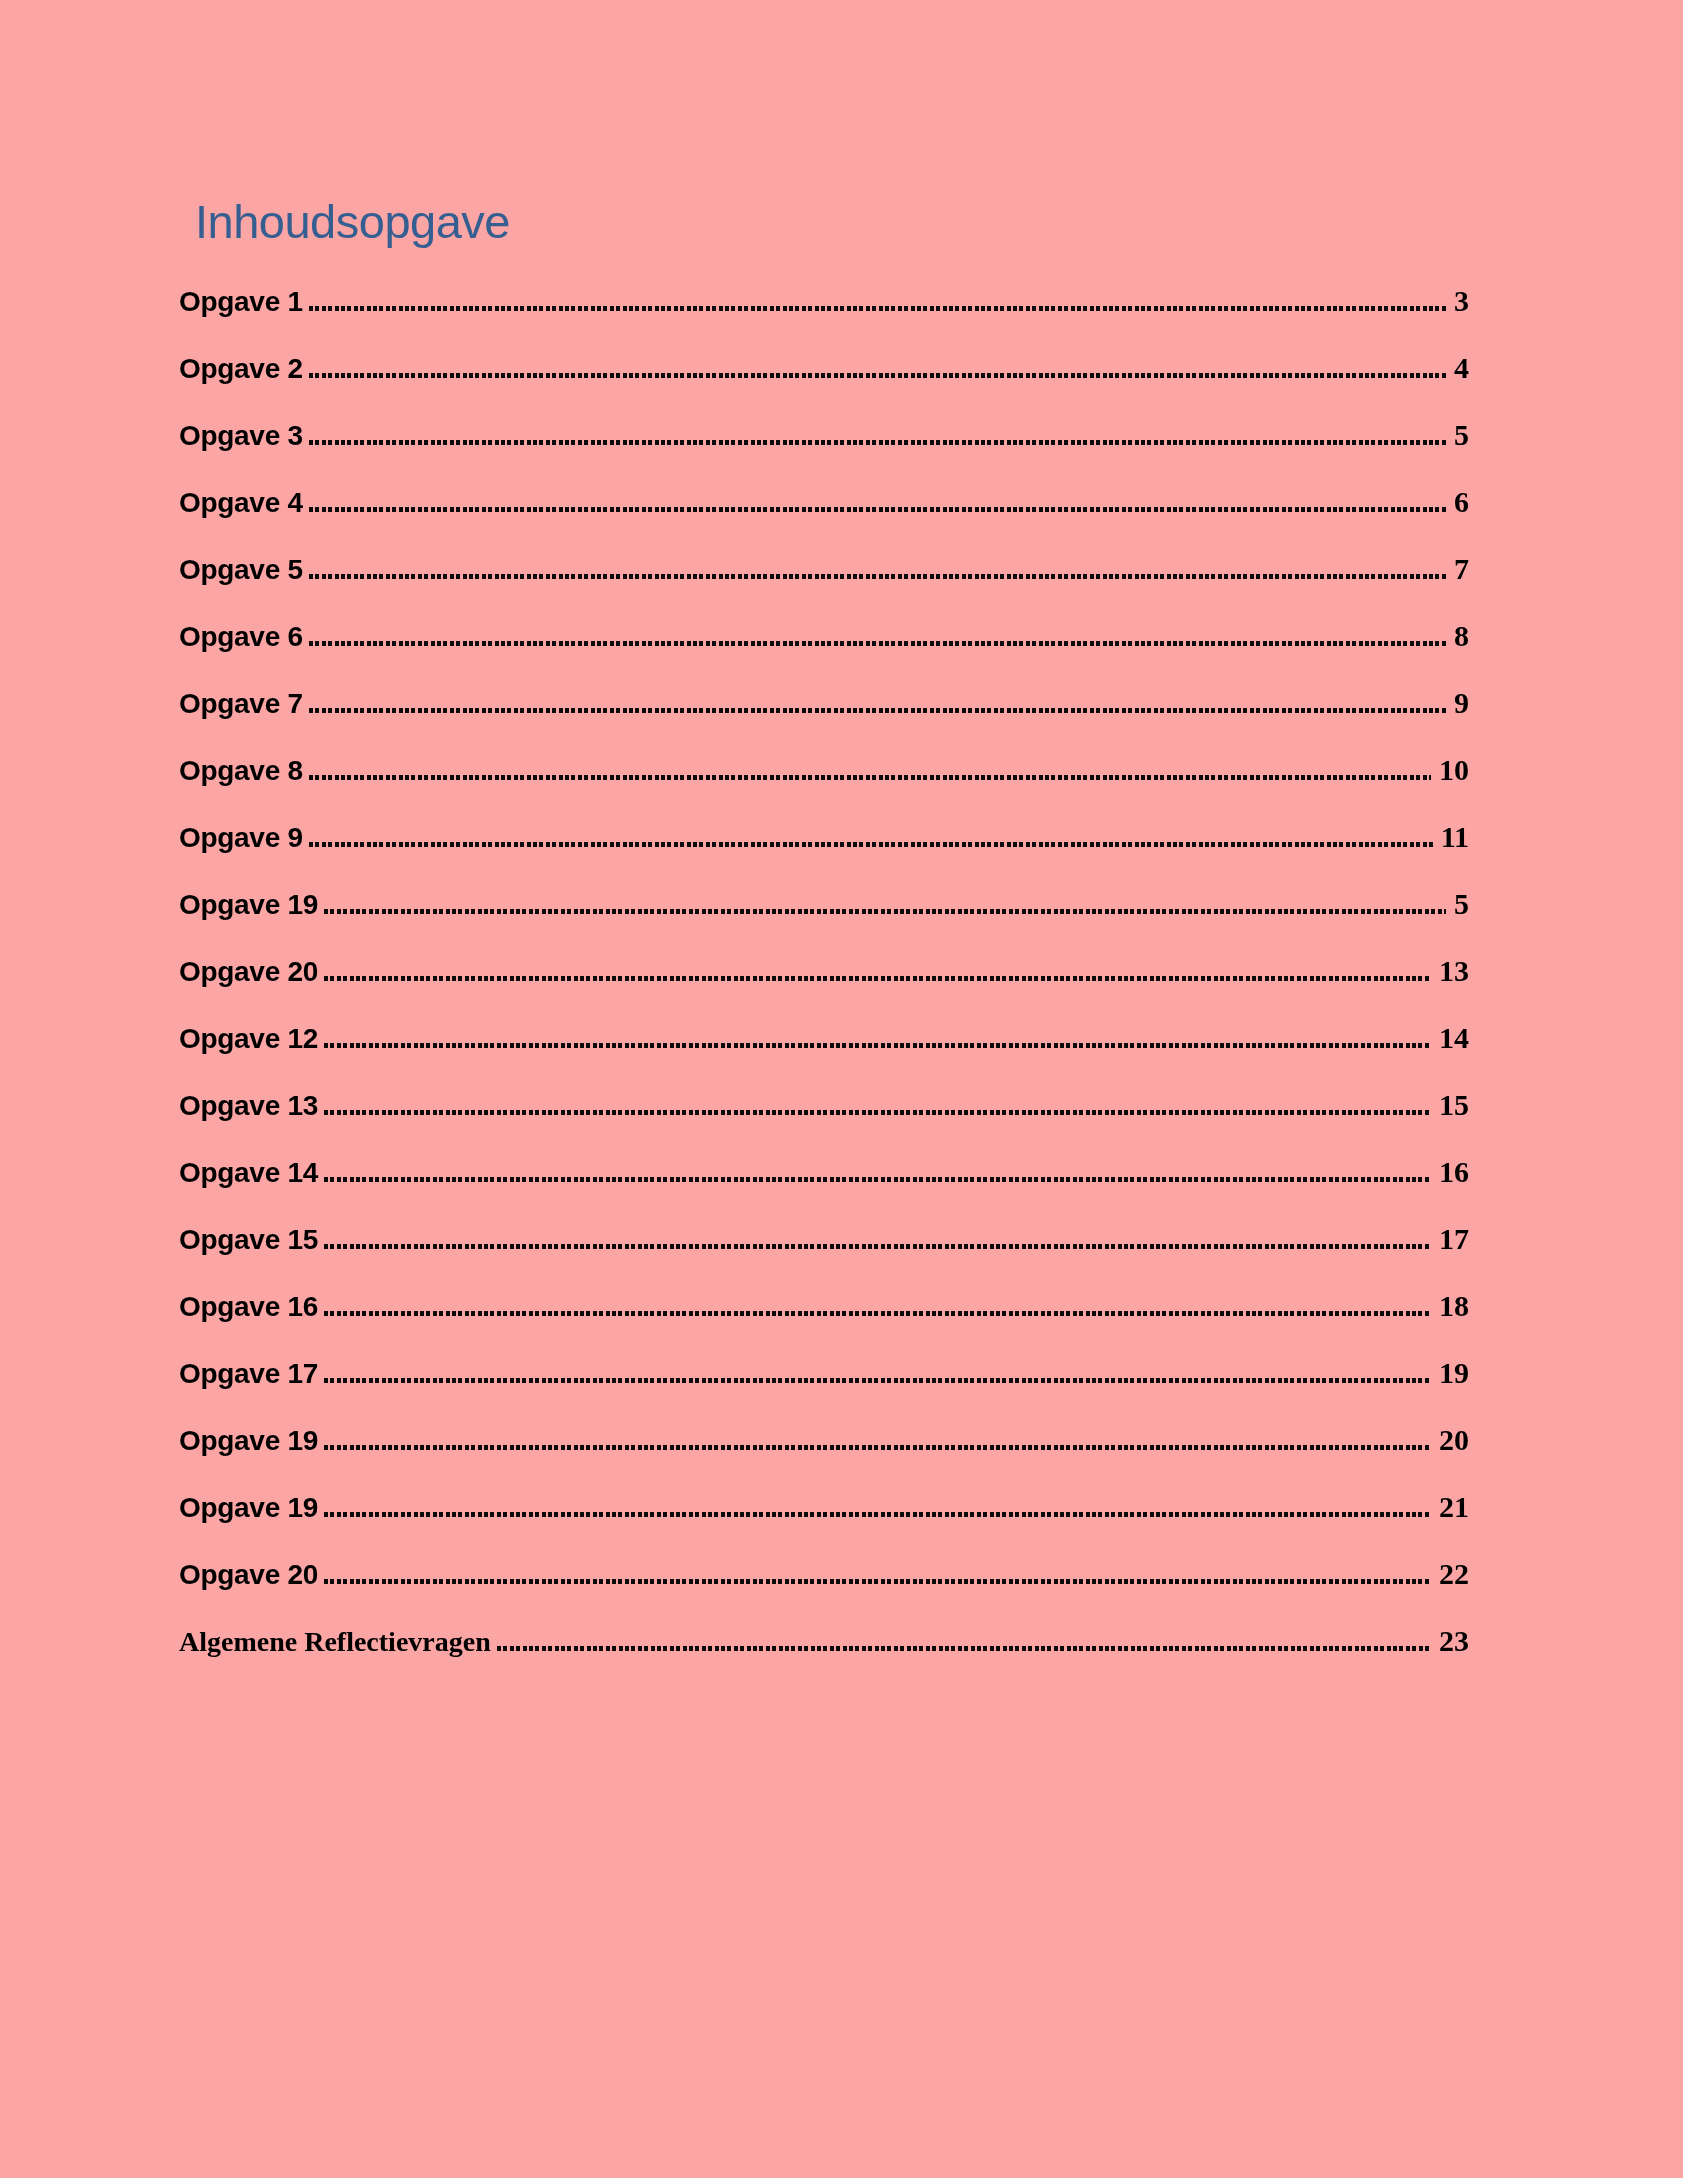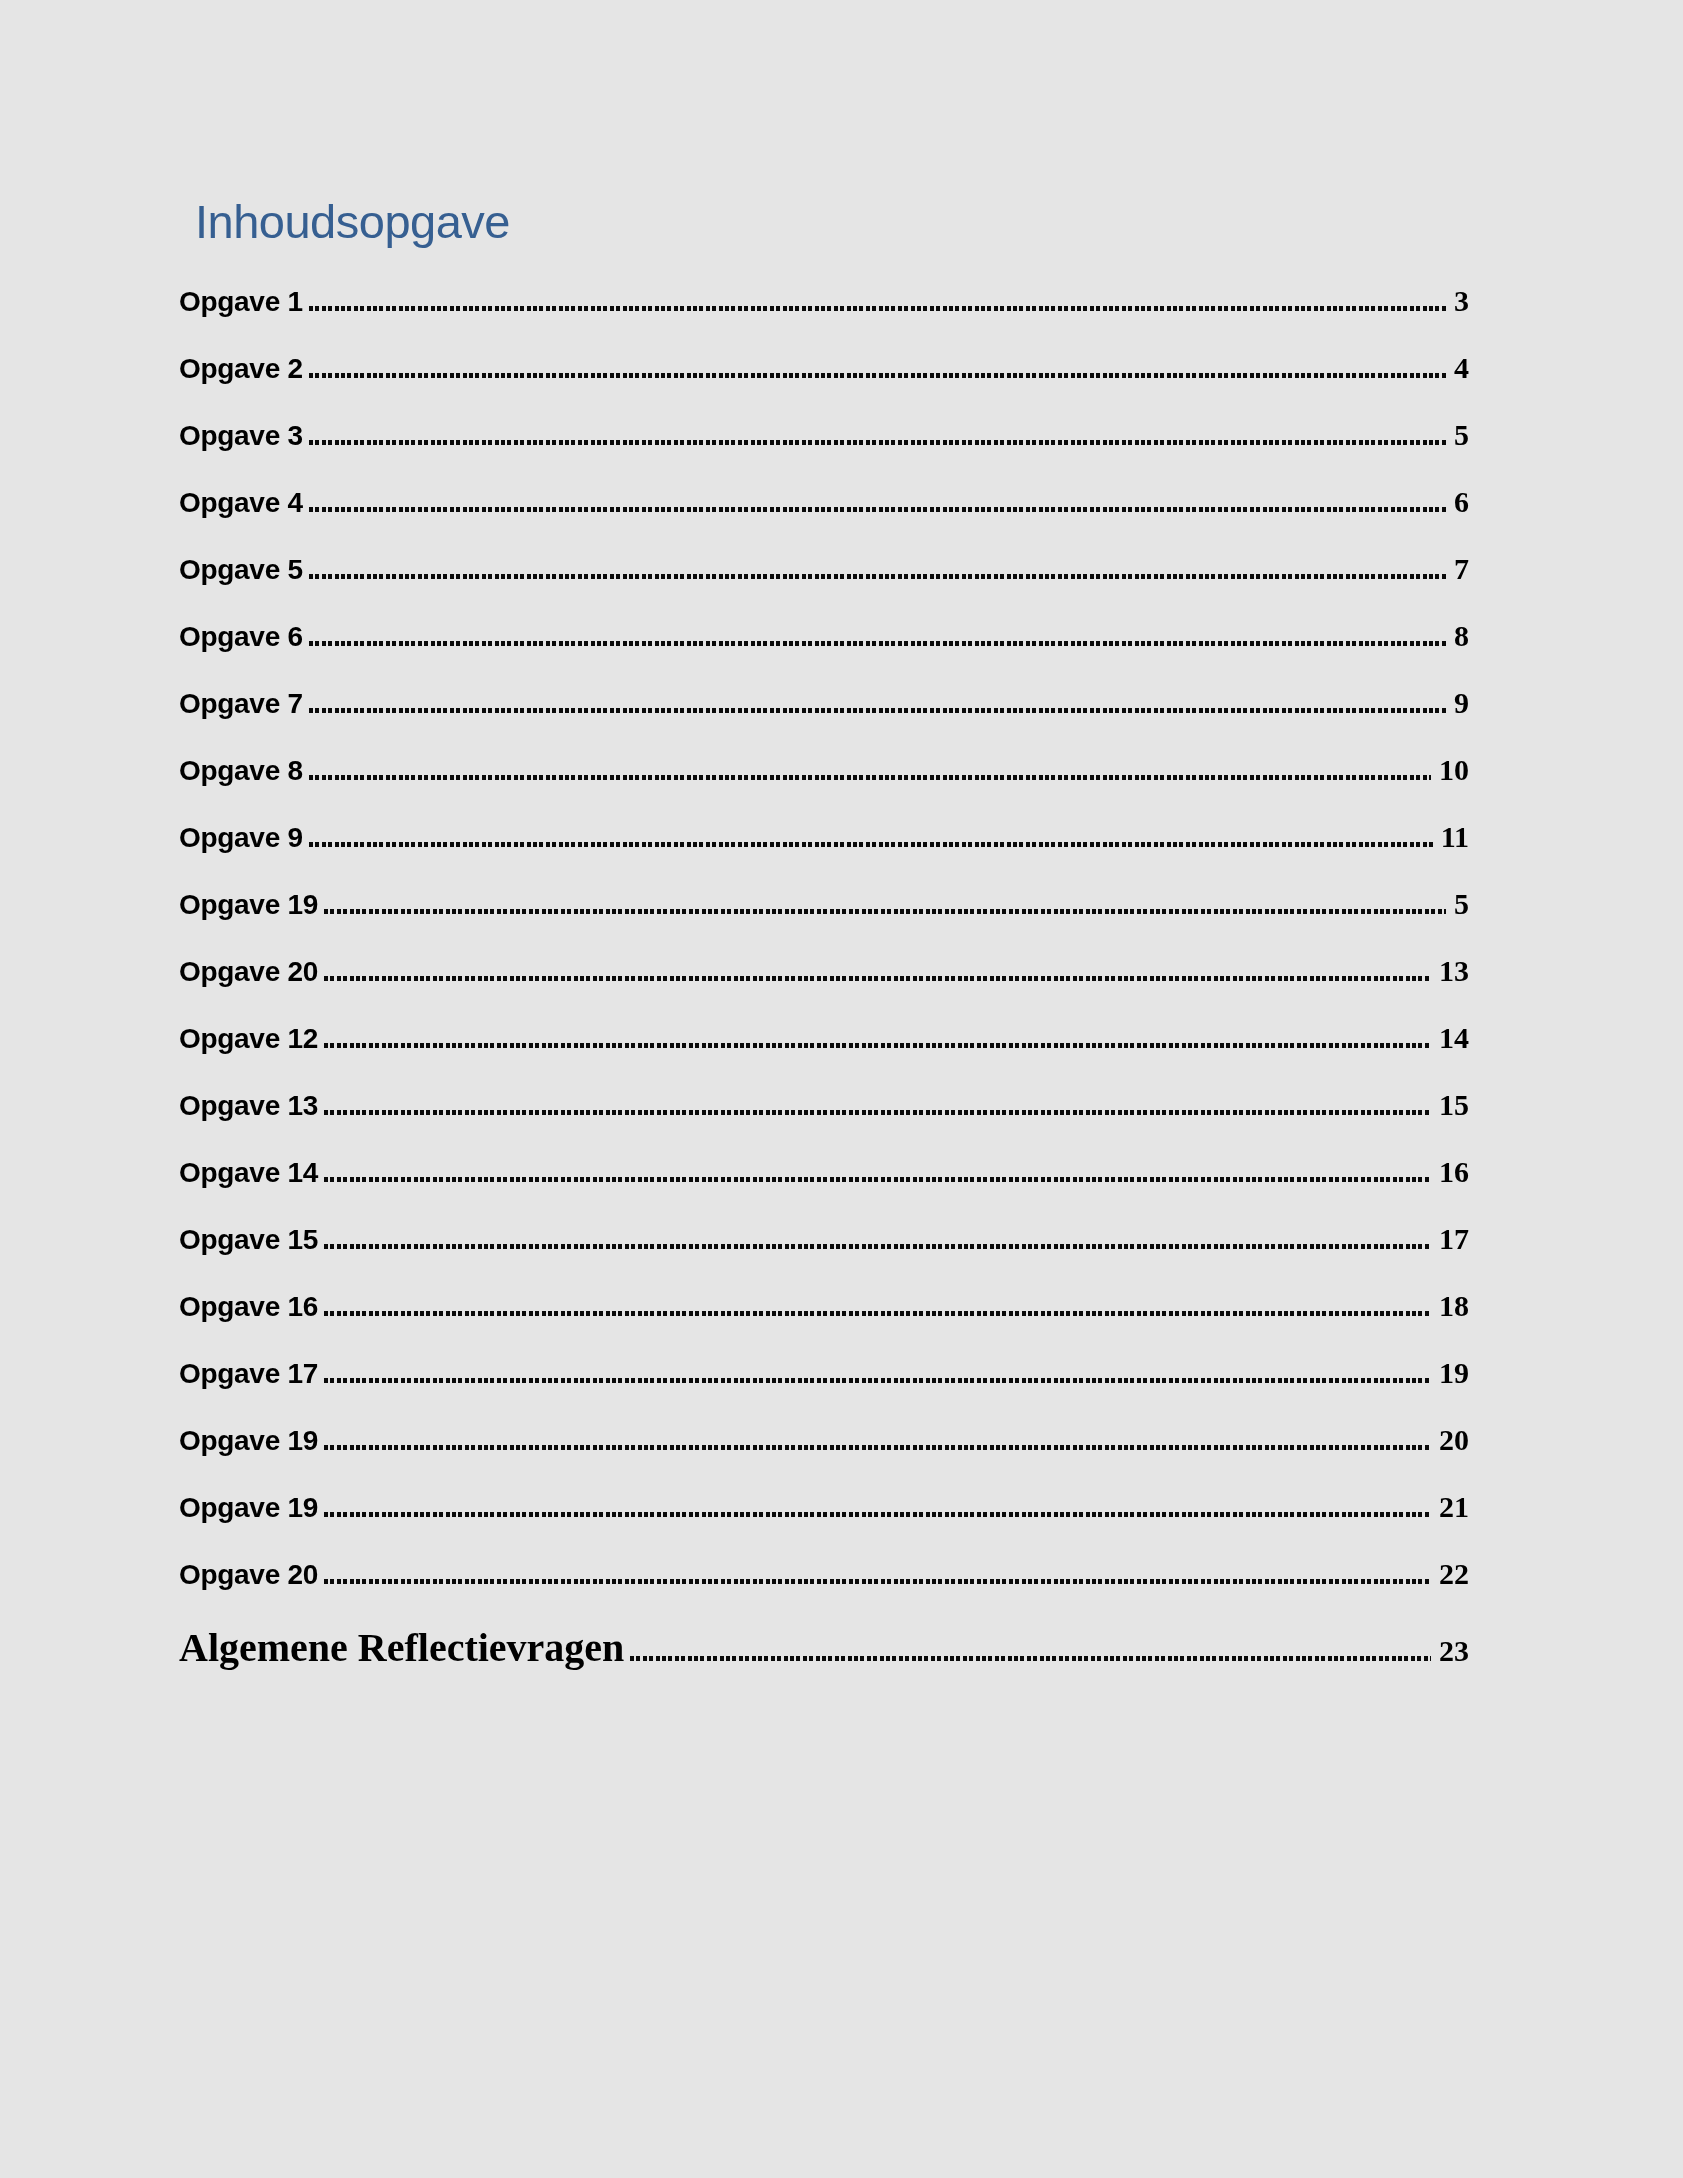--- a/index.html
+++ b/index.html
@@ -41,21 +41,21 @@
   }
   .toc-label {
     font-family: "Liberation Sans", sans-serif;
     font-weight: 700;
     font-size: 28px;
     letter-spacing: -0.3px;
     color: #000000;
   }
   .toc-row.serif .toc-label {
     font-family: "Liberation Serif", serif;
-    font-size: 40px;
+    font-size: 28px;
     letter-spacing: 0;
   }
   .leader {
     flex: 1 1 auto;
     height: 5px;
     margin: 0 8px 0 6px;
     background-image: repeating-linear-gradient(
       to right,
       #0a0a0a 0px, #0a0a0a 4px,
       transparent 4px, transparent 6.4px
@@ -65,21 +65,21 @@
     font-family: "Liberation Serif", serif;
     font-weight: 700;
     font-size: 30px;
     color: #000000;
     text-align: right;
   }
 </style>
 </head>
 <body>
 
-<div class="page" style="background: #e5e5e5;">
+<div class="page" style="background: #fca5a5;">
   <h1 class="title" style="color: rgb(54, 95, 145);">Inhoudsopgave</h1>
 
   <div class="toc">
   <div class="toc-row">
     <span class="toc-label">Opgave 1</span>
     <span class="leader"></span>
     <span class="toc-page">3</span>
   </div>
 
   <div class="toc-row">

